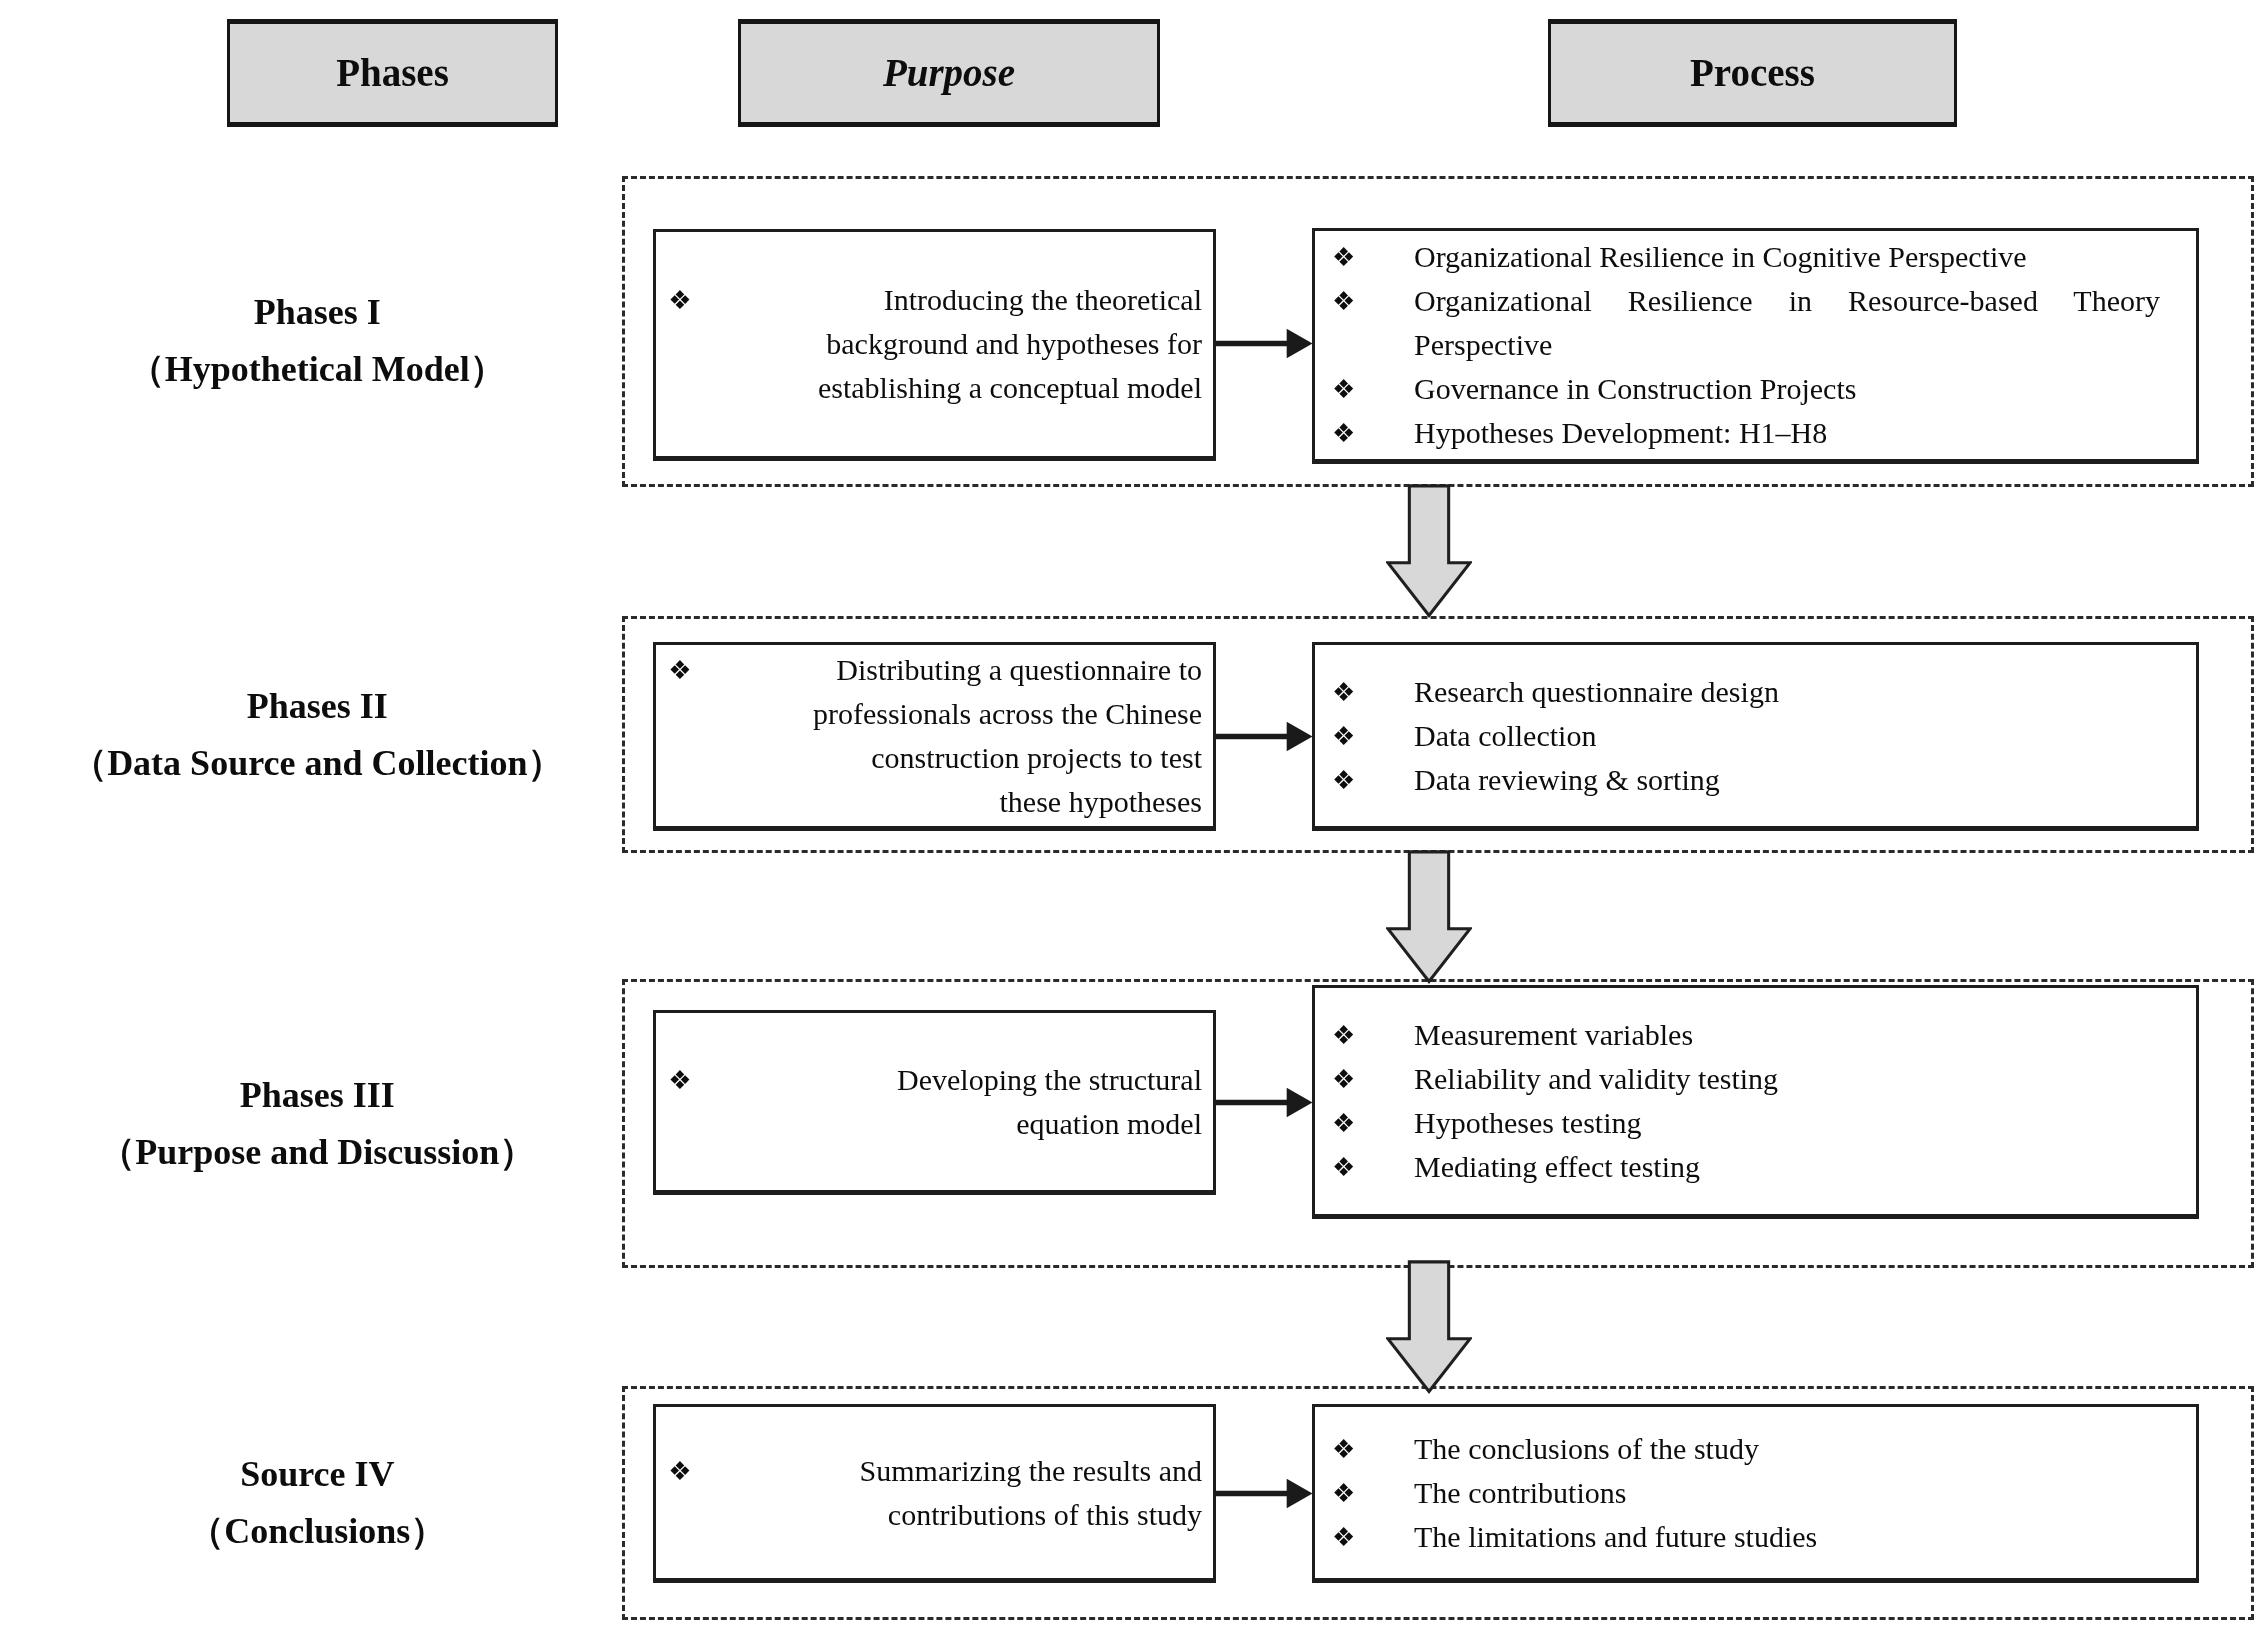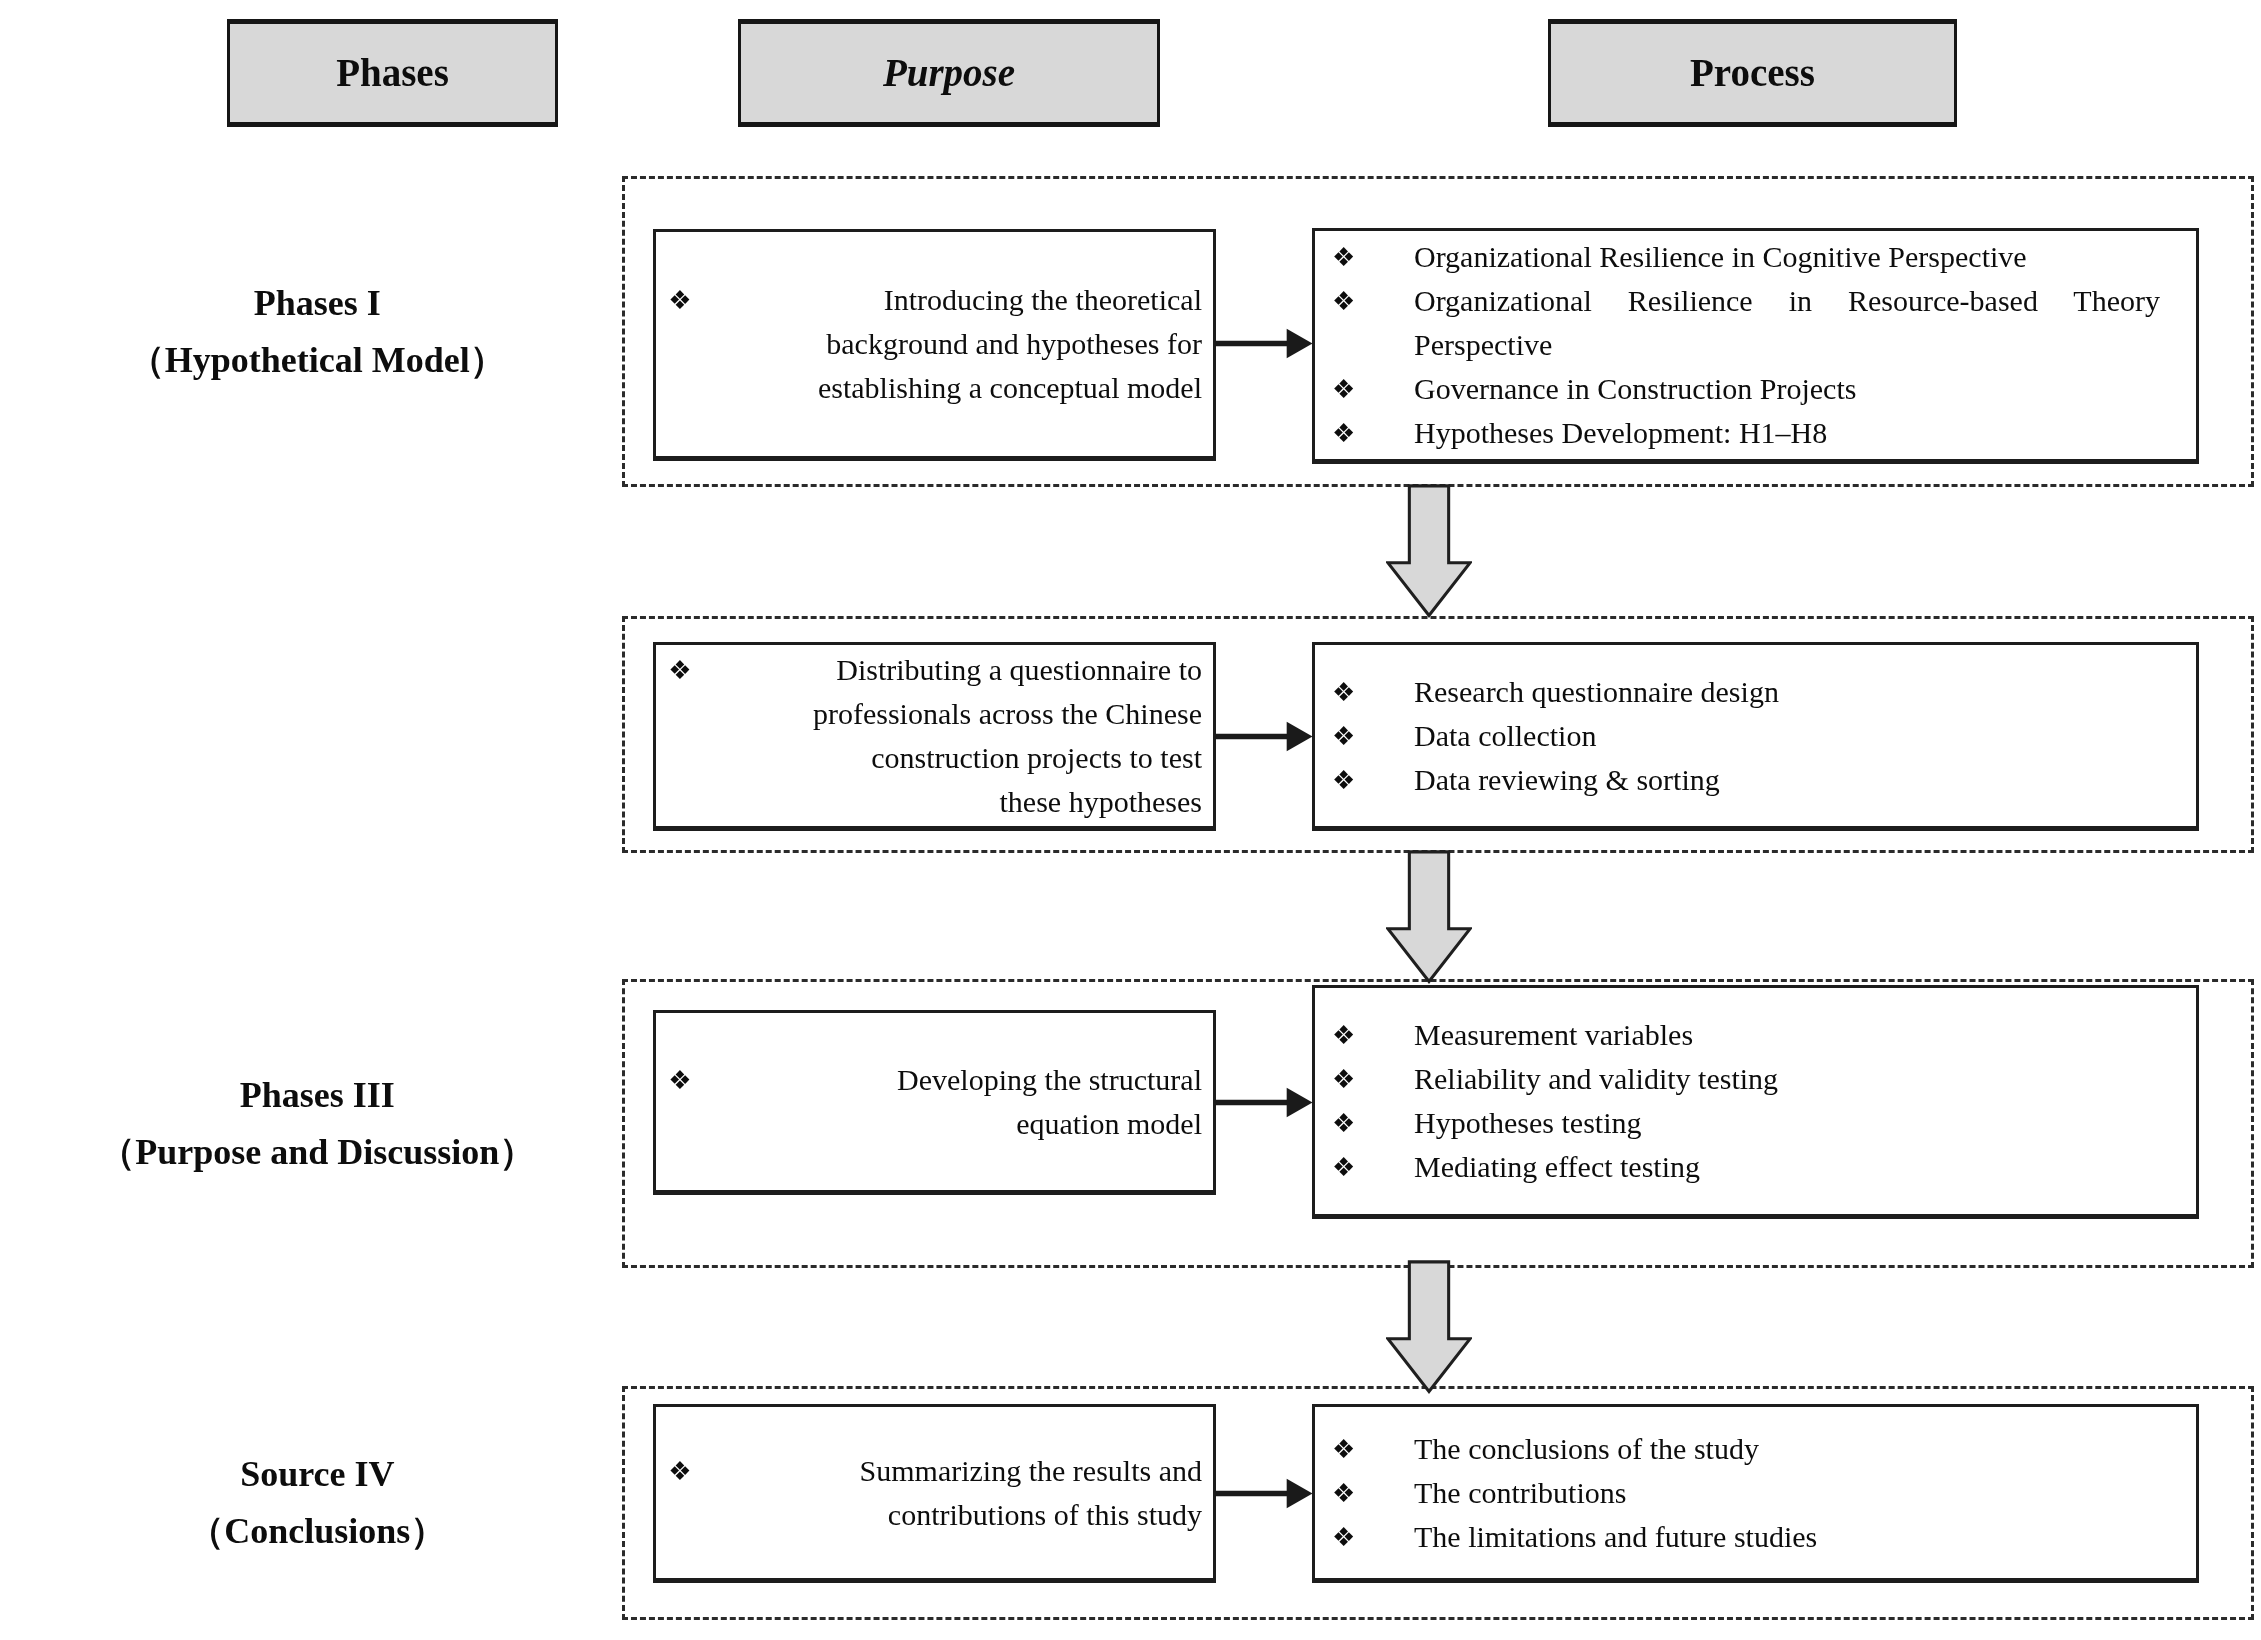--- a/index.html
+++ b/index.html
@@ -34,21 +34,21 @@
   .dash-r2{top:979px;height:289px;}
   .dash-r3{top:1386px;height:234px;}
 
   
   .phase-label{
     position:absolute;left:12.3px;width:610px;
     display:flex;flex-direction:column;align-items:center;justify-content:center;
     font-weight:bold;font-size:36px;line-height:57px;text-align:center;
     box-sizing:border-box;
   }
-  .pl-r0{top:176px;height:311px;text-align:center;}
+  .pl-r0{top:185px;height:311px;text-align:center;}
   .pl-r1{top:616px;height:237px;}
   .pl-r2{top:979px;height:289px;}
   .pl-r3{top:1386px;height:234px;}
 
   
   .sbox{
     position:absolute;background:#ffffff;
     border:3.1px solid #1d1d1d;border-bottom-width:5px;
     display:flex;flex-direction:column;justify-content:center;
     box-sizing:border-box;
@@ -105,20 +105,24 @@
 
   <div class="dashed dash-r0"></div>
   <div class="dashed dash-r1"></div>
   <div class="dashed dash-r2"></div>
   <div class="dashed dash-r3"></div>
 
   <div class="phase-label pl-r0">
     <div>Phases I</div>
     <div>（Hypothetical Model）</div>
   </div>
+  <div class="phase-label pl-r1">
+    <div>Phases II</div>
+    <div>（Data Source and Collection）</div>
+  </div>
   <div class="phase-label pl-r2">
     <div>Phases III</div>
     <div>（Purpose and Discussion）</div>
   </div>
   <div class="phase-label pl-r3">
     <div>Source IV</div>
     <div>（Conclusions）</div>
   </div>
 
   <div class="sbox purpose-box pb-r0">

